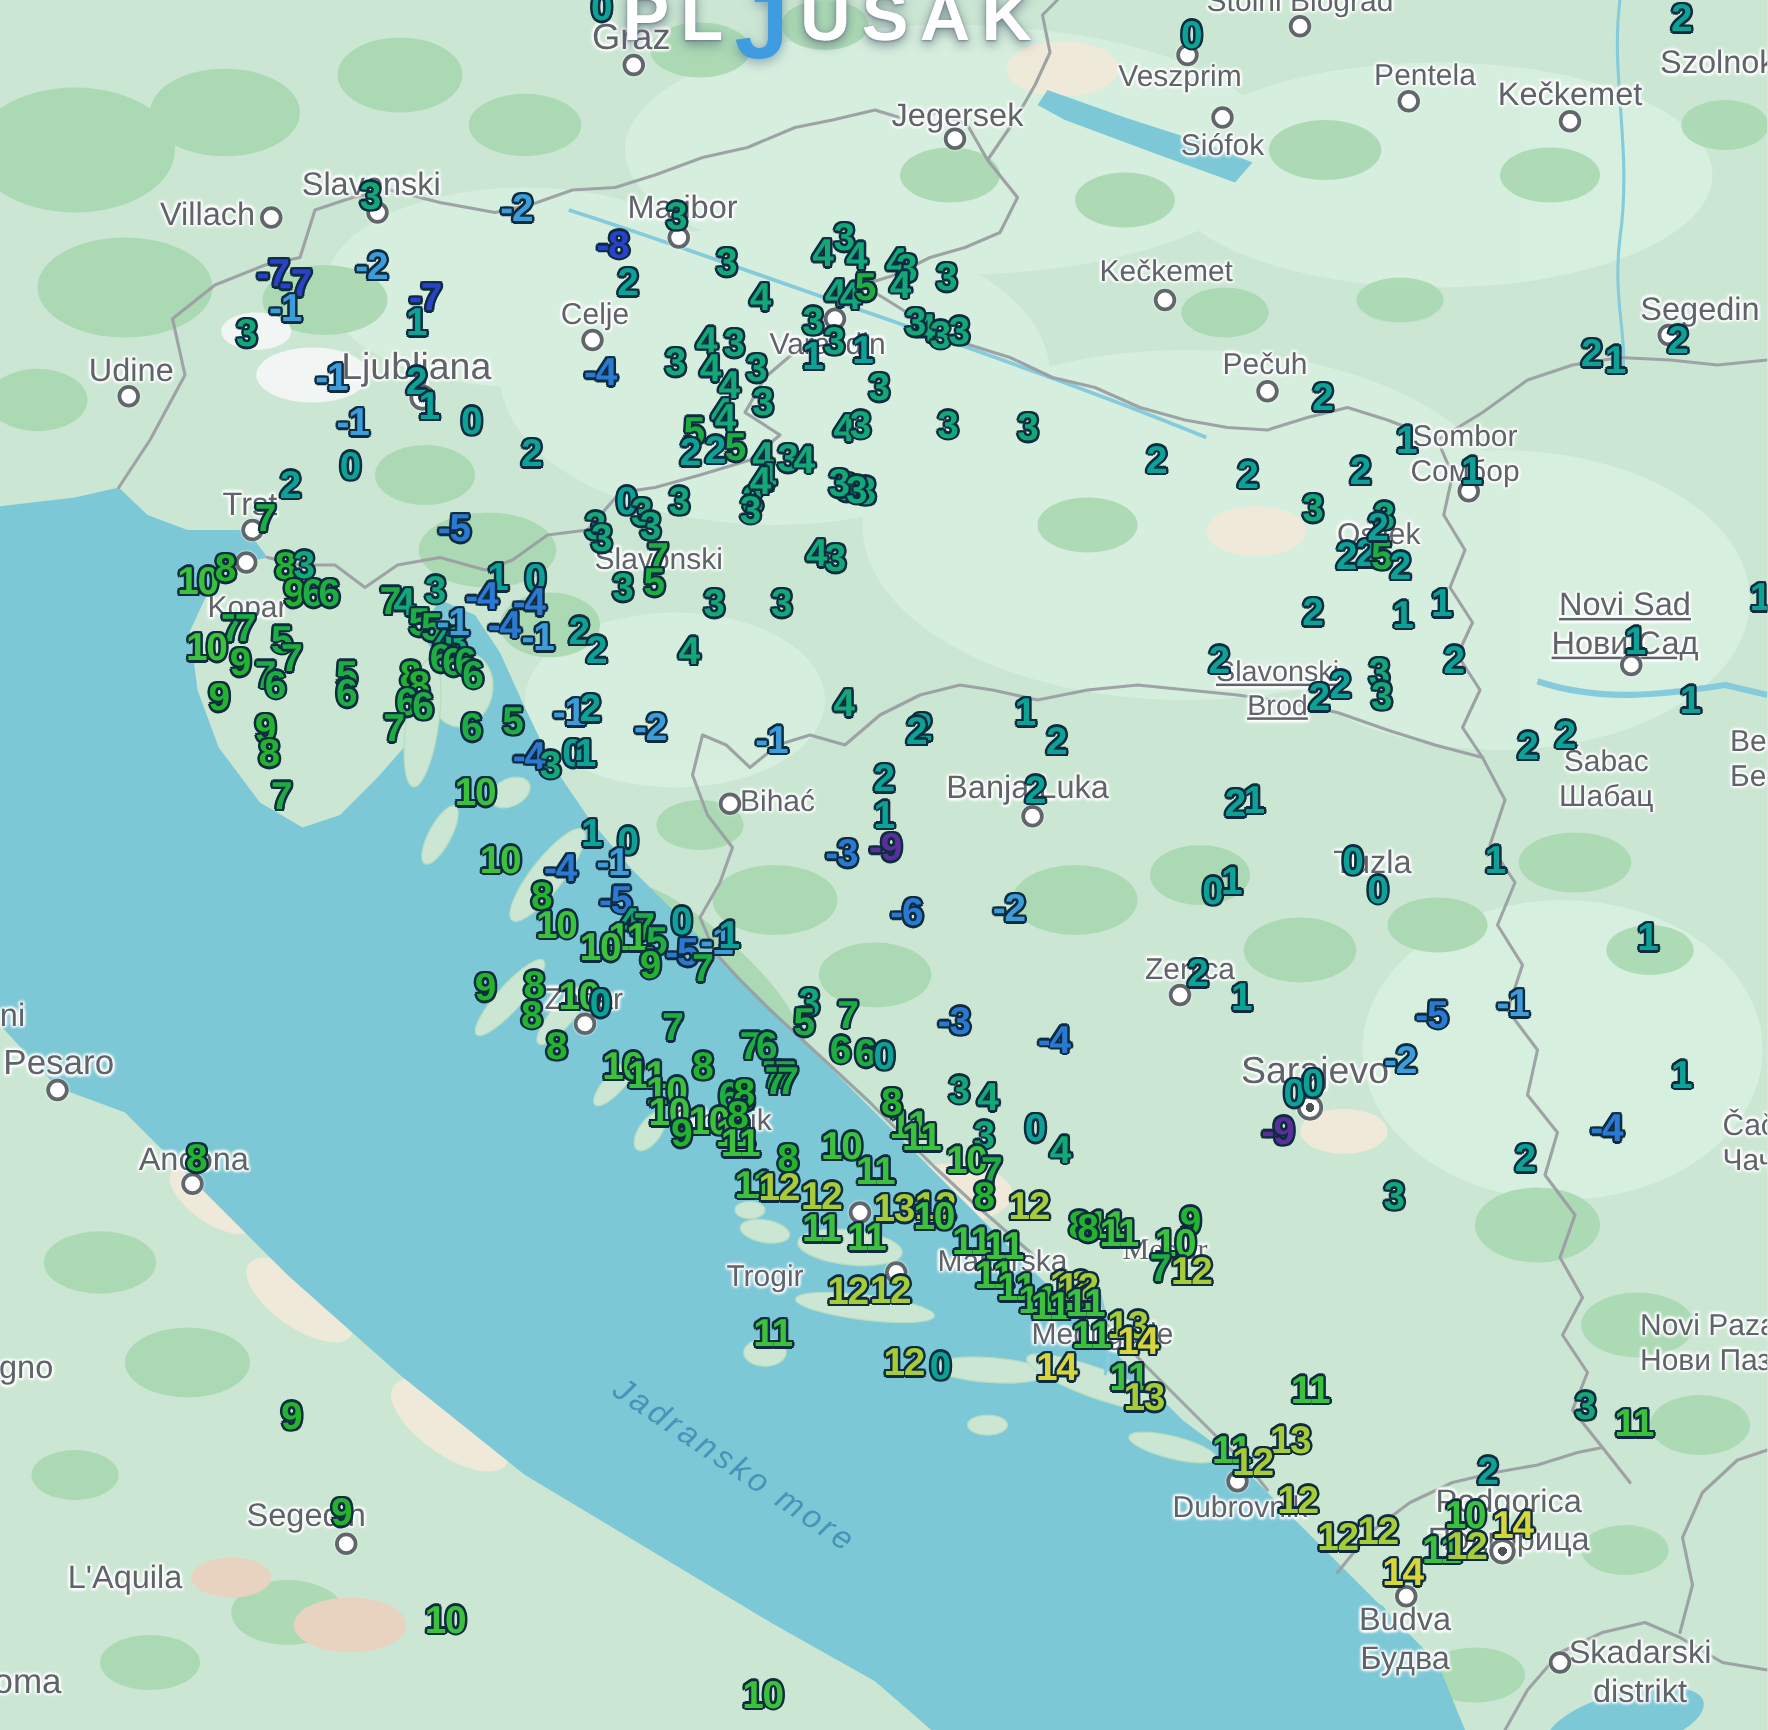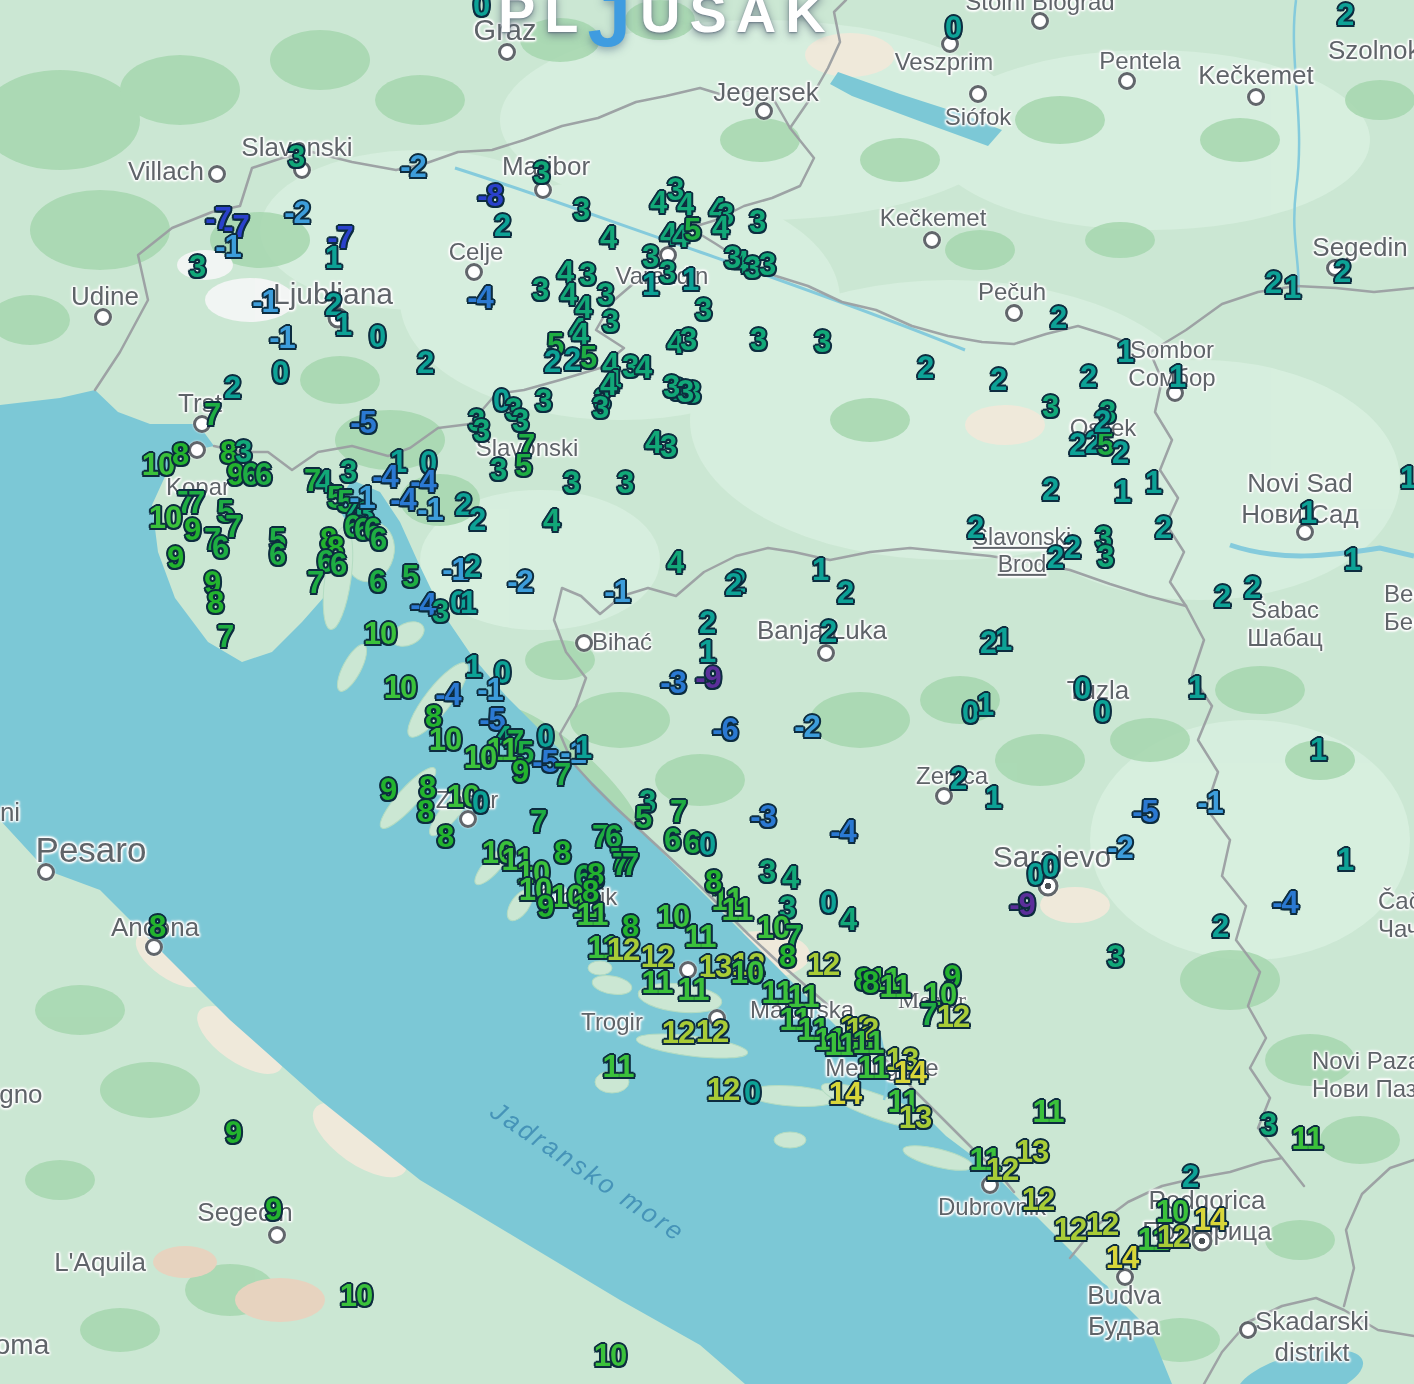--- a/index.html
+++ b/index.html
@@ -251,21 +251,21 @@
       </div>
       <div class="dot" style="left: 1014px; top: 313px;"></div>
       <div class="city" style="left: 1172px; top: 364px; font-size: 24px;">
         <div>Sombor</div>
         <div>Сомбор</div>
       </div>
       <div class="dot" style="left: 1175px; top: 393px;"></div>
       <div class="city" style="left: 1103px; top: 428px; font-size: 24px;">
         <div>Osijek</div>
       </div>
-      <div class="city" style="left: 1300px; top: 499px; font-size: 26px;">
+      <div class="city" style="left: 1300px; top: 499px; font-size: 26px; text-decoration: underline;">
         <div>Novi Sad</div>
         <div>Нови Сад</div>
       </div>
       <div class="dot" style="left: 1305px; top: 532px;"></div>
       <div class="city" style="left: 1022px; top: 551px; font-size: 23px; text-decoration: underline;">
         <div>Slavonski</div>
         <div>Brod</div>
       </div>
       <div class="city" style="left: 1285px; top: 624px; font-size: 24px;">
         <div>Šabac</div>
@@ -333,21 +333,21 @@
       </div>
       <div class="dot" style="left: 1248px; top: 1330px;"></div>
       <div class="city la" style="left: 1312px; top: 1075px; font-size: 24px;">
         <div>Novi Pazar</div>
         <div>Нови Пазар</div>
       </div>
       <div class="city la" style="left: 1378px; top: 915px; font-size: 24px;">
         <div>Čačak</div>
         <div>Чачак</div>
       </div>
-      <div class="city" style="left: 47px; top: 850px; font-size: 35px; margin-left: 44px;">
+      <div class="city" style="left: 47px; top: 850px; font-size: 28px;">
         <div>Pesaro</div>
       </div>
       <div class="dot" style="left: 46px; top: 872px;"></div>
       <div class="city" style="left: 155px; top: 927px; font-size: 26px;">
         <div>Ancona</div>
       </div>
       <div class="dot" style="left: 154px; top: 947px;"></div>
       <div class="city" style="left: 245px; top: 1212px; font-size: 26px;">
         <div>Segedin</div>
       </div>

